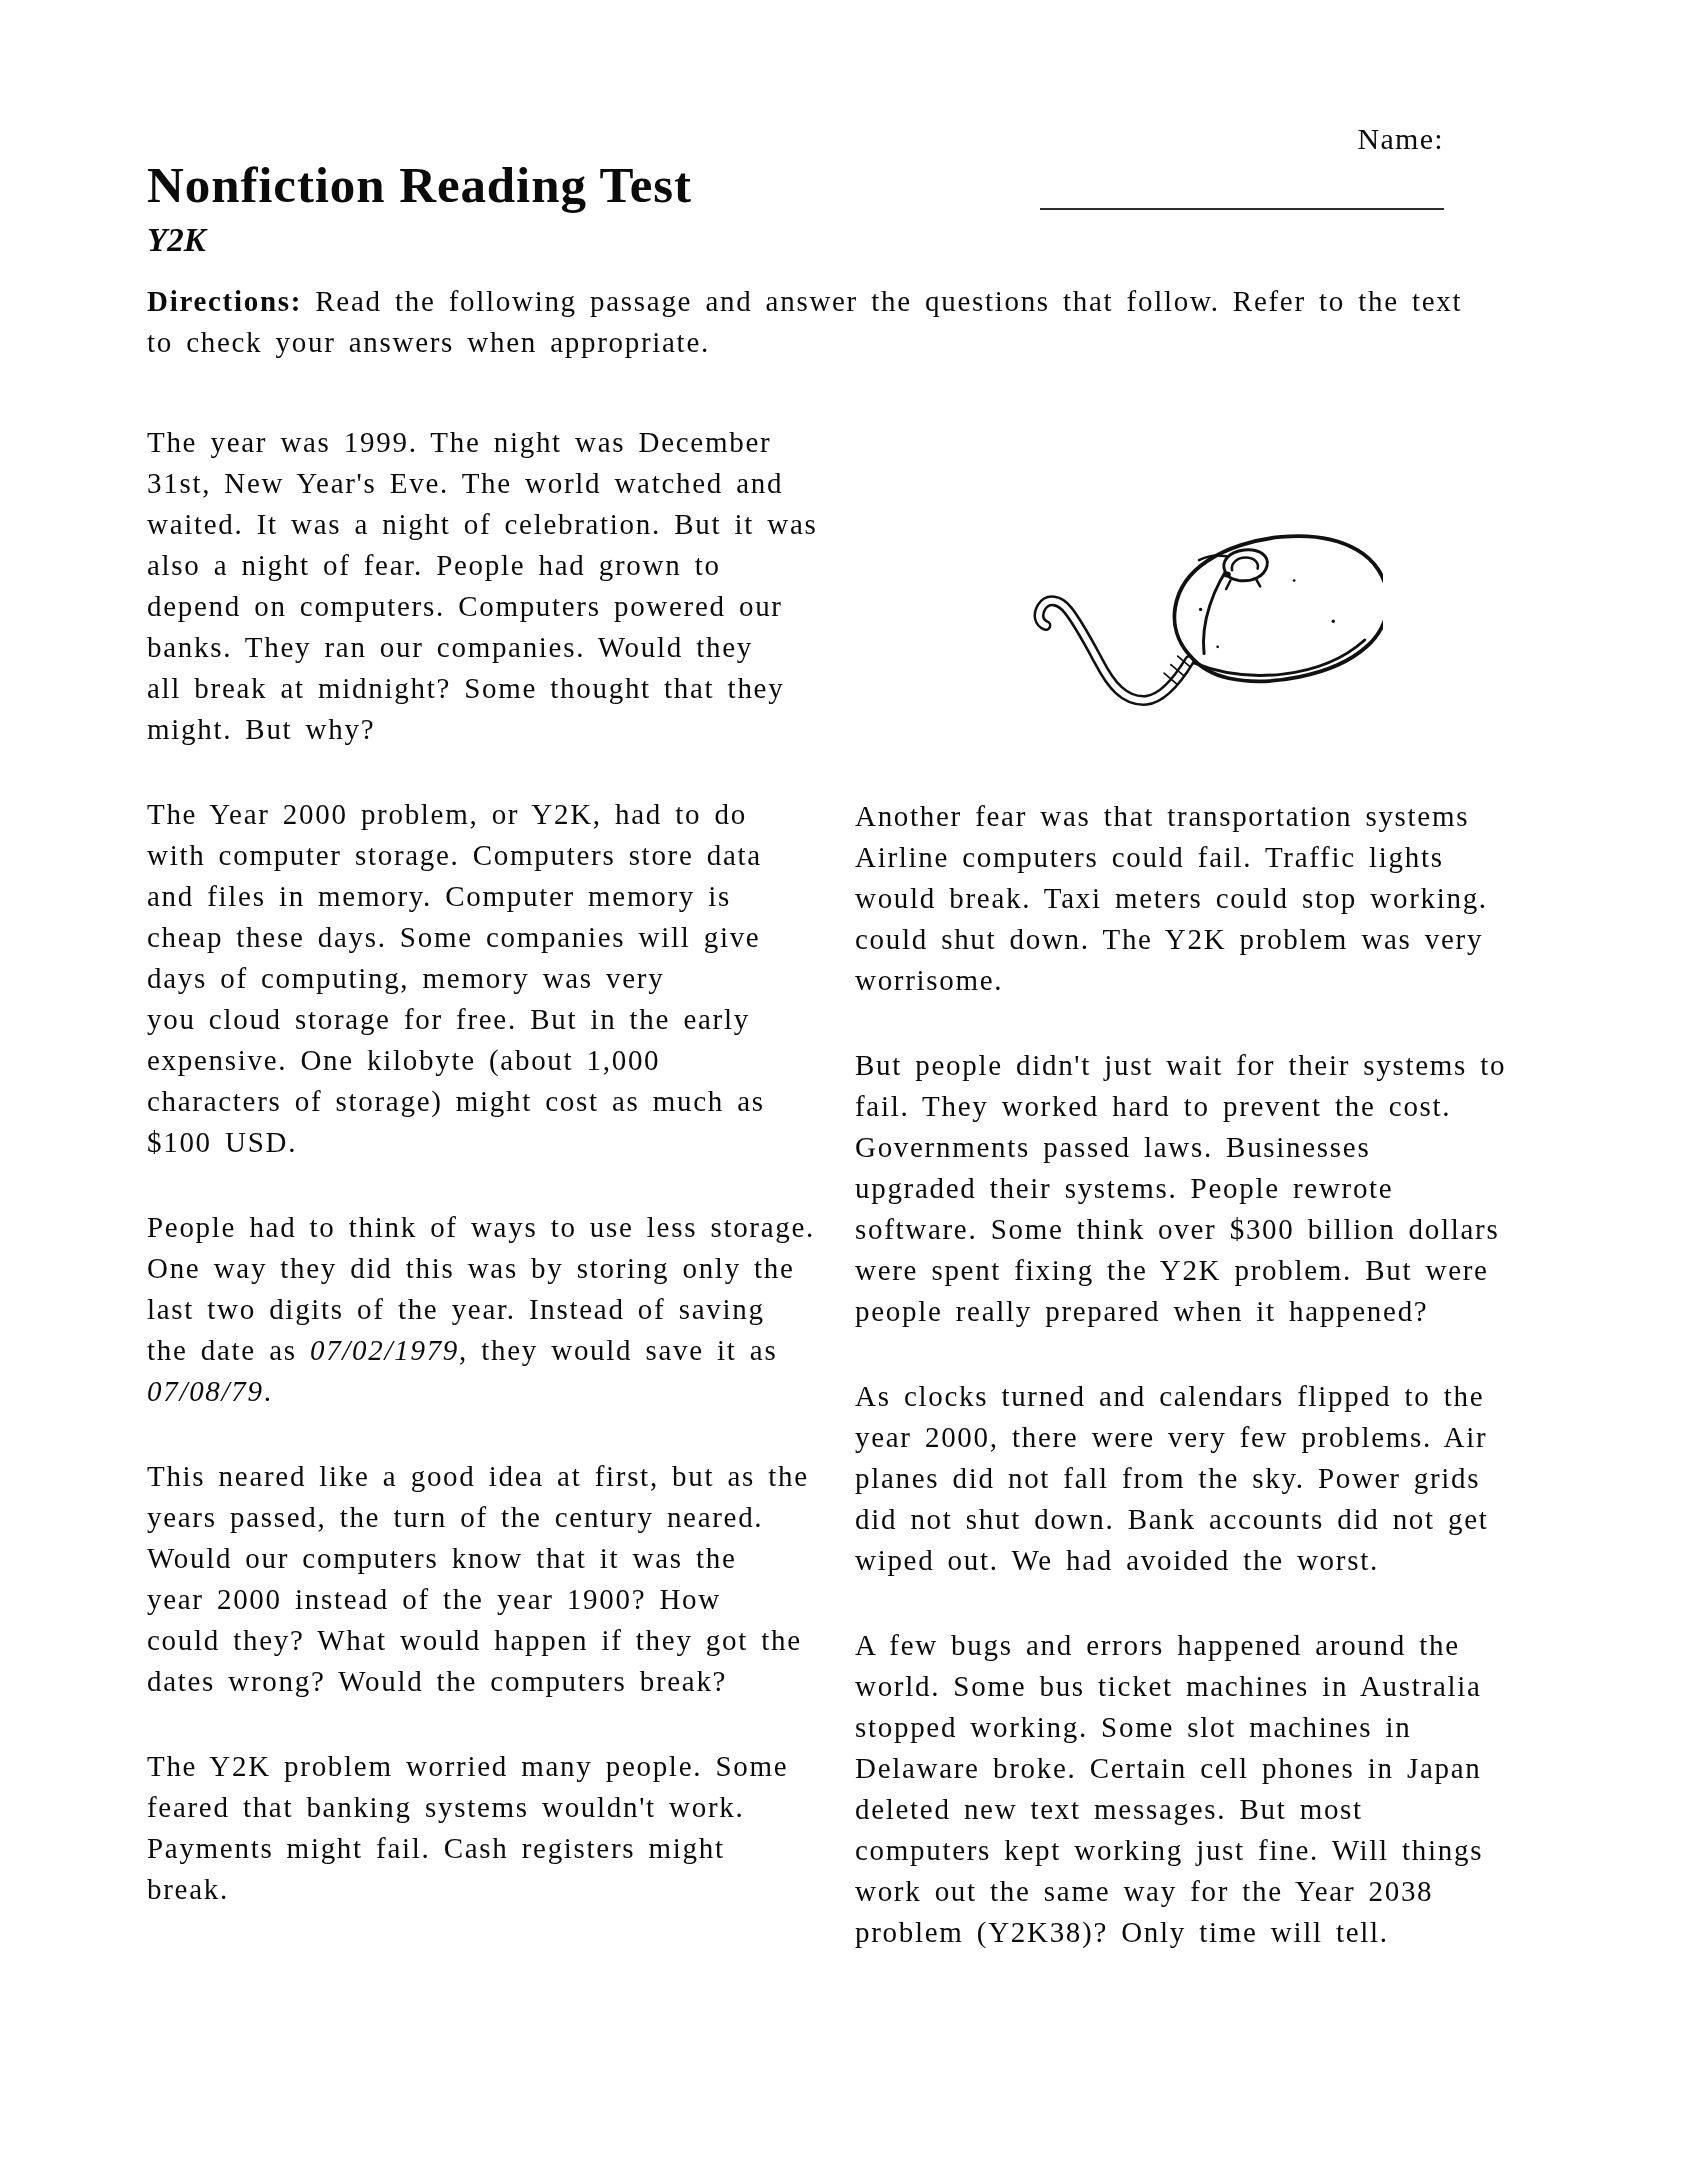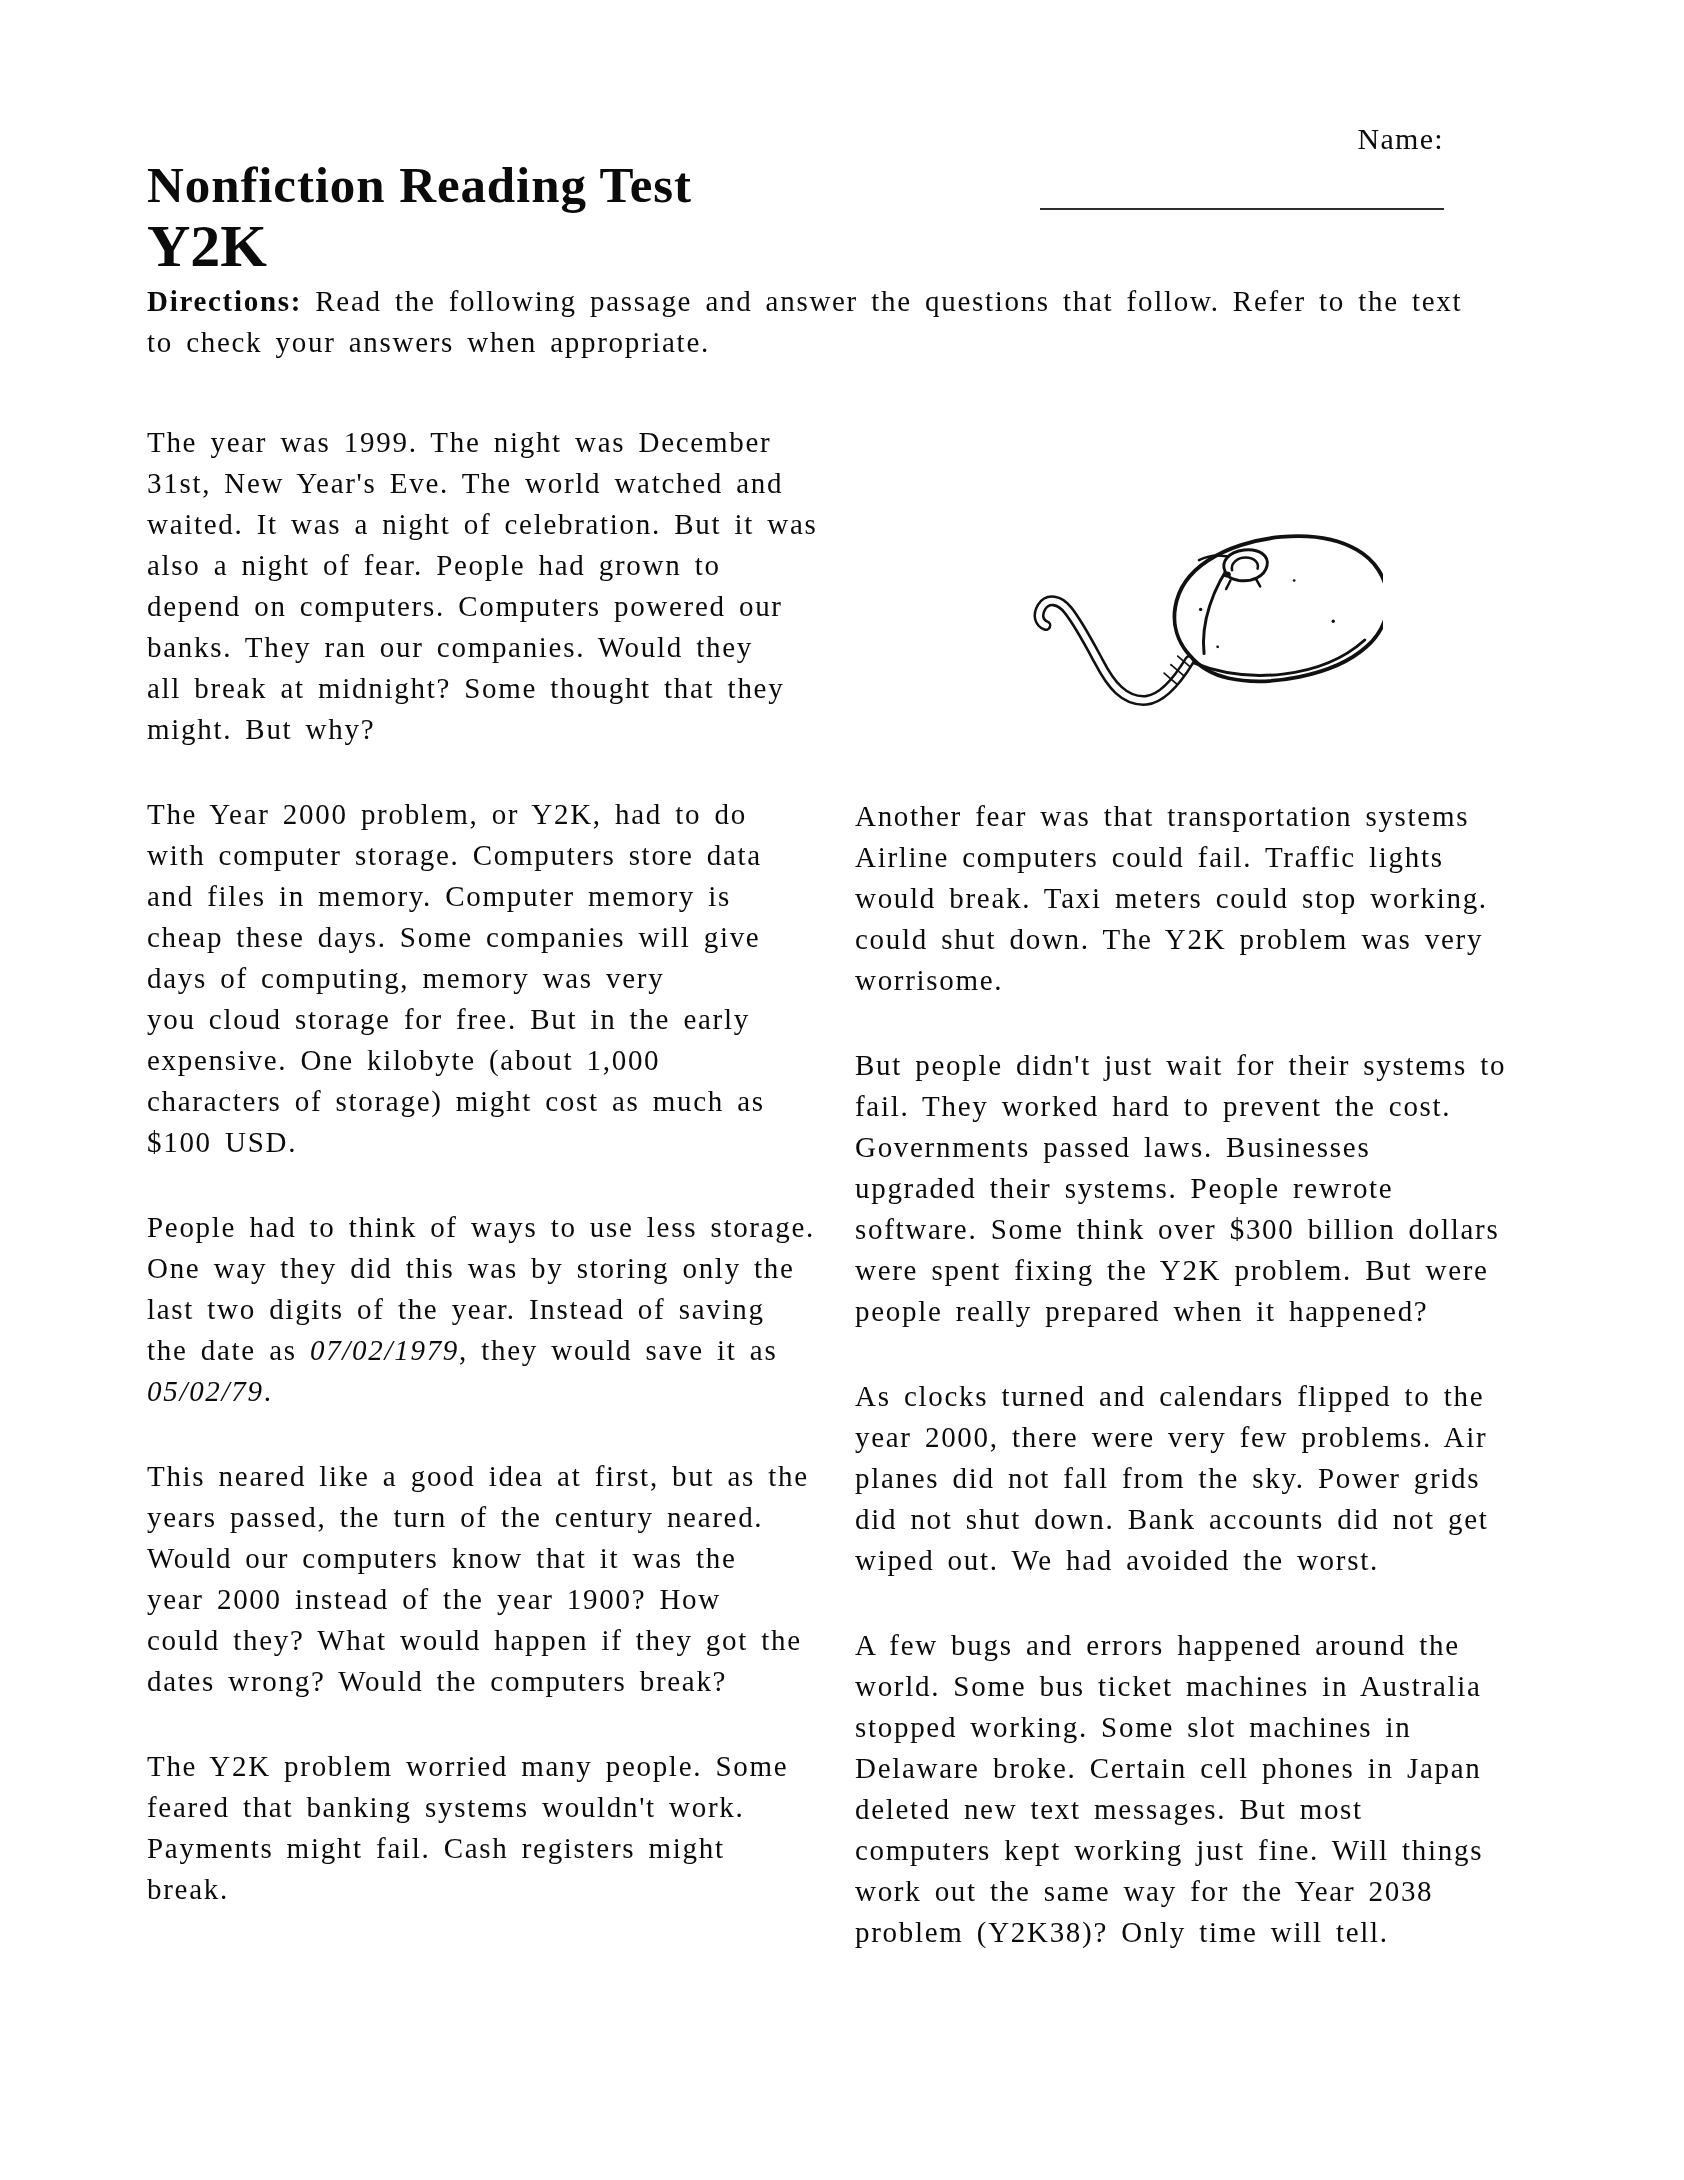--- a/index.html
+++ b/index.html
@@ -10,21 +10,21 @@
   .abs { position:absolute; }
 
   
   .name-row { left:1040px; top:118px; display:flex; align-items:flex-end; gap:12px;
               font-size:30px; letter-spacing:1.3px;flex-direction:column; }
   .name-label { line-height:41px; }
   .name-underline { width:404px; height:37px; border-bottom:2.6px solid #2e2e2e; }
 
   
   .title { left:147px; top:158px; font-size:51px; font-weight:bold; letter-spacing:0.9px; line-height:55px; white-space:nowrap; }
-  .subtitle { left:147px; top:221px; font-size:60px; font-weight:bold; line-height:51px; }
+  .subtitle { left:147px; top:215px; font-size:33px; font-weight:bold; font-style:italic; line-height:51px; }
 
   
   .directions { left:147px; top:281px; width:1431px; font-size:29px; line-height:41px;
                 letter-spacing:1.7px; word-spacing:4.3px; }
   .directions b { letter-spacing:1.7px; }
   .dline { display:block; white-space:nowrap; }
 
   
   .col { width:733px; }
   .col-left  { left:147px;  top:422px; }
@@ -106,21 +106,21 @@
       <span class="pline">you cloud storage for free. But in the early</span>
       <span class="pline">expensive. One kilobyte (about 1,000</span>
       <span class="pline">characters of storage) might cost as much as</span>
       <span class="pline">$100 USD.</span>
     </p>
     <p class="para">
       <span class="pline">People had to think of ways to use less storage.</span>
       <span class="pline">One way they did this was by storing only the</span>
       <span class="pline">last two digits of the year. Instead of saving</span>
       <span class="pline">the date as <i>07/02/1979</i>, they would save it as</span>
-      <span class="pline"><i>05/02/79</i>.</span>
+      <span class="pline"><i>07/08/79</i>.</span>
     </p>
     <p class="para">
       <span class="pline">This neared like a good idea at first, but as the</span>
       <span class="pline">years passed, the turn of the century neared.</span>
       <span class="pline">Would our computers know that it was the</span>
       <span class="pline">year 2000 instead of the year 1900? How</span>
       <span class="pline">could they? What would happen if they got the</span>
       <span class="pline">dates wrong? Would the computers break?</span>
     </p>
     <p class="para">

